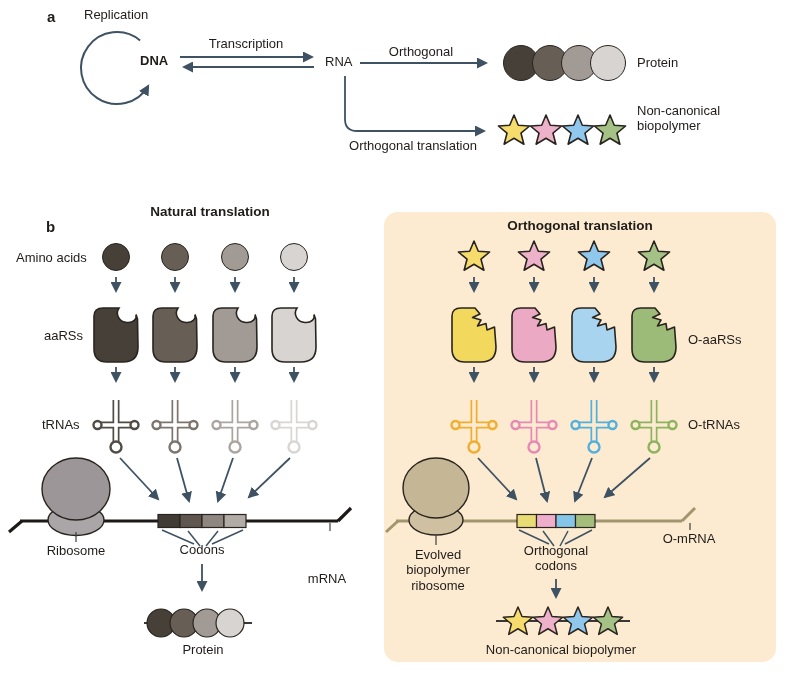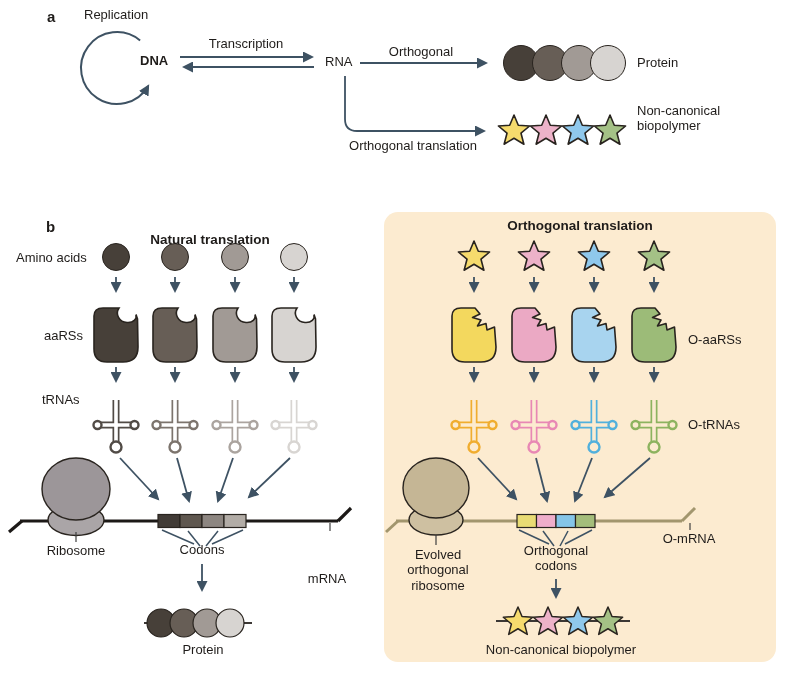--- a/index.html
+++ b/index.html
@@ -269,34 +269,34 @@
 <div class="lbl" style="left:140px;top:53px;font-weight:bold;">DNA</div>
 <div class="lbl ctr" style="left:186px;top:36px;width:120px;">Transcription</div>
 <div class="lbl" style="left:325px;top:54px;">RNA</div>
 <div class="lbl ctr" style="left:362px;top:44px;width:118px;">Orthogonal</div>
 <div class="lbl" style="left:637px;top:55px;">Protein</div>
 <div class="lbl ctr" style="left:340px;top:138px;width:146px;">Orthogonal translation</div>
 <div class="lbl" style="left:637px;top:103px;">Non-canonical
 biopolymer</div>
 
 <div class="lbl panel-letter" style="left:46px;top:218px;">b</div>
-<div class="lbl ttl" style="left:110px;top:232px;width:200px;position:absolute;">Natural translation</div>
+<div class="lbl ttl" style="left:110px;top:204px;width:200px;position:absolute;">Natural translation</div>
 <div class="lbl ttl" style="left:480px;top:218px;width:200px;position:absolute;">Orthogonal translation</div>
 
 <div class="lbl" style="left:16px;top:250px;">Amino acids</div>
 <div class="lbl" style="left:44px;top:328px;">aaRSs</div>
-<div class="lbl" style="left:42px;top:392px;text-align:right;">tRNAs</div>
+<div class="lbl" style="left:42px;top:417px;text-align:right;">tRNAs</div>
 <div class="lbl ctr" style="left:31px;top:543px;width:90px;">Ribosome</div>
 <div class="lbl ctr" style="left:162px;top:542px;width:80px;">Codons</div>
 <div class="lbl ctr" style="left:302px;top:531px;width:50px;margin-top:40px;">mRNA</div>
 <div class="lbl ctr" style="left:160px;top:642px;width:86px;">Protein</div>
 
 <div class="lbl" style="left:688px;top:332px;">O-aaRSs</div>
 <div class="lbl" style="left:688px;top:417px;">O-tRNAs</div>
 <div class="lbl ctr" style="left:388px;top:547px;width:100px;">Evolved
-orthogonal
+biopolymer
 ribosome</div>
 <div class="lbl ctr" style="left:506px;top:543px;width:100px;">Orthogonal
 codons</div>
 <div class="lbl ctr" style="left:660px;top:531px;width:58px;">O-mRNA</div>
 <div class="lbl ctr" style="left:460px;top:642px;width:202px;">Non-canonical biopolymer</div>
 
 </div>
 
 </body></html>

